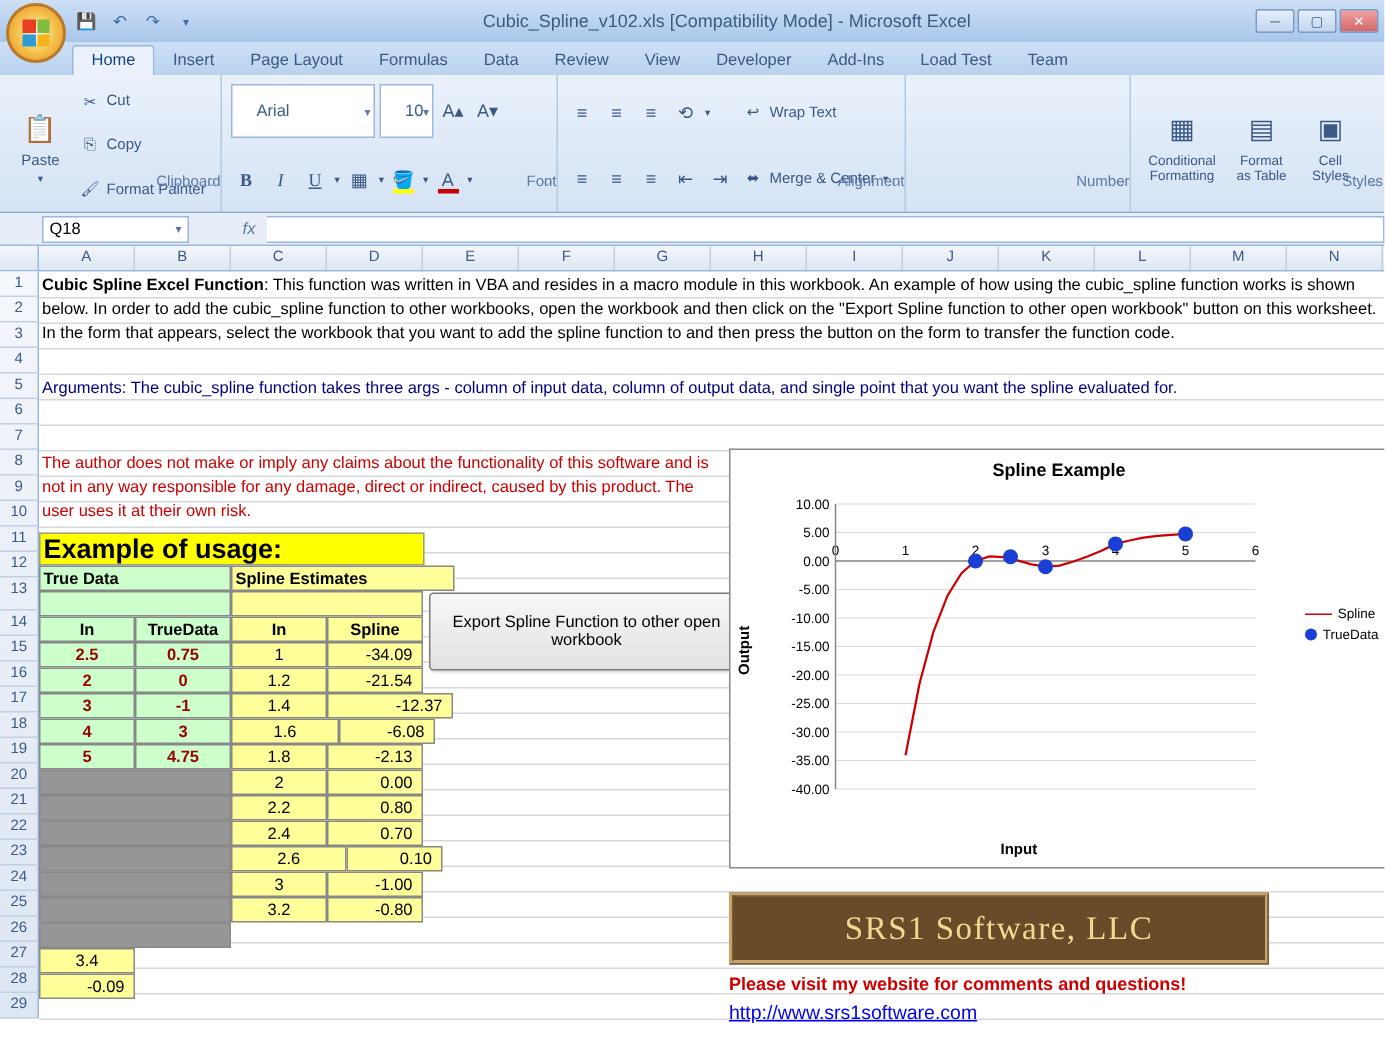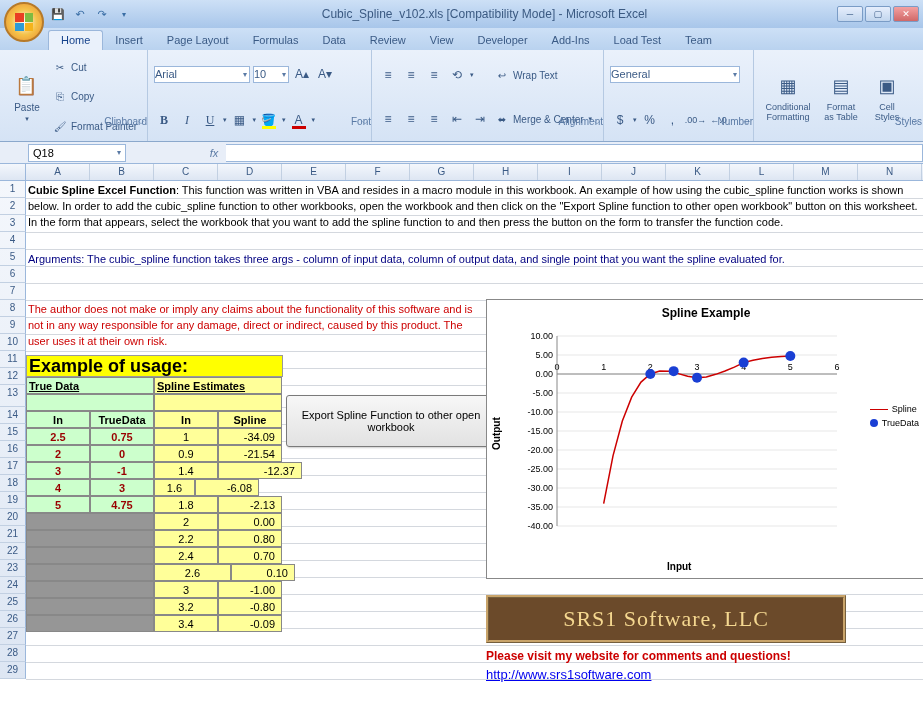--- a/index.html
+++ b/index.html
@@ -27,30 +27,30 @@
 .ribbon { height: 92px; background: linear-gradient(#eaf1fb,#d5e3f5); border-bottom:1px solid #8ba8cc; display:flex; }
 .ribbon-group { border-right:1px solid #b5c9e2; padding: 3px 6px 0; display:flex; flex-direction:column; position:relative; }
 .ribbon-group-label { position:absolute; bottom:14px; left:0; right:0; text-align:right; font-size:10px; color:#5a7aa5; }
 .ribbon-group-label::after { content:"⌵"; position:absolute; right:3px; bottom:0; font-size:8px; color:#5a7aa5;}
 .grp-body { flex:1; display:flex; gap:4px; }
 .big-btn { width:42px; display:flex; flex-direction:column; align-items:center; justify-content:center; gap:2px; font-size:10px; color:#3a5a85; padding:2px;}
 .big-btn .ico { width:28px; height:28px; display:flex; align-items:center; justify-content:center; font-size:18px; }
 .sm-row { display:flex; align-items:center; gap:3px; height:21px; font-size:10px; color:#3a5a85;}
 .sm-col { display:flex; flex-direction:column; justify-content:space-around; }
 .ico-sm { width:16px; height:16px; display:flex; align-items:center; justify-content:center; }
-.ribbon-sel { height:17px; border:1px solid #9bb7db; background:#fff; font-size:11px; padding:0 16px 0 0; position:relative; display:inline-flex; align-items:center; }
+.ribbon-sel { height:36px; border:1px solid #9bb7db; background:#fff; font-size:11px; padding:0 16px 0 16px; position:relative; display:inline-flex; align-items:center; }
 .ribbon-sel::after { content:"▾"; position:absolute; right:2px; font-size:8px; color:#5a7aa5;}
 .btn-tog { width:20px; height:20px; border:1px solid transparent; display:inline-flex; align-items:center; justify-content:center; font-size:12px; color:#3a5a85;}
 .btn-tog.bold{font-weight:bold;font-family:'Times New Roman';} .btn-tog.ital{font-style:italic;font-family:'Times New Roman';} .btn-tog.und{text-decoration:underline;font-family:'Times New Roman';}
 
 
 .fbar { height: 22px; background:#e8eef8; border-bottom:1px solid #9bb7db; display:flex; align-items:center; }
 .namebox { width:98px; height:18px; border:1px solid #9bb7db; background:#fff; margin-left:28px; font-size:11px; padding:0 4px; display:flex; align-items:center; justify-content:space-between;}
 .namebox::after{content:"▾"; font-size:8px; color:#5a7aa5;}
-.fx-ico { width:24px; text-align:center; font-style:italic; color:#5a7aa5; font-size:11px; margin-left:76px;}
+.fx-ico { width:24px; text-align:center; font-style:italic; color:#5a7aa5; font-size:11px; margin-left:28px;}
 .formula-input { flex:1; height:18px; border:1px solid #9bb7db; border-left:none; background:#fff; }
 
 
 .grid-area { position:relative; height: 543px; overflow:hidden; }
 .col-headers { height:17px; background:linear-gradient(#f4f7fc,#dde6f3); border-bottom:1px solid #9bb7db; display:flex; }
 .corner { width:26px; border-right:1px solid #9bb7db; background:linear-gradient(#f4f7fc,#dde6f3);}
 .colh { border-right:1px solid #c2d0e2; text-align:center; font-size:10px; color:#3a5a85; line-height:16px;}
 .row-headers { position:absolute; left:0; top:17px; width:26px; background:linear-gradient(#f4f7fc,#dde6f3); }
 .rowh { height:17px; border-bottom:1px solid #c2d0e2; border-right:1px solid #9bb7db; text-align:center; font-size:10px; color:#3a5a85; line-height:16px;}
 .rowh.r13{height:22px;}
@@ -206,33 +206,20 @@
             <span class="ico-sm">⬌</span>
             <span>Merge &amp; Center</span>
             <span style="font-size:7px;margin-left:2px;">▾</span>
           </div>
       </div>
     </div>
     <div class="ribbon-group-label">Alignment</div>
   </div>
 
   <div class="ribbon-group" style="width:150px;">
-    <div class="grp-body sm-col" style="width:100%;">
-      <div class="sm-row">
-          <div class="ribbon-sel" style="width:130px;">General</div>
-        </div>
-      <div class="sm-row">
-        <span class="btn-tog">$</span>
-          <span style="font-size:7px;">▾</span>
-        <span class="btn-tog">%</span>
-        <span class="btn-tog">,</span>
-        <span class="btn-tog" style="font-size:9px;">.00→</span>
-        <span class="btn-tog" style="font-size:9px;">←.0</span>
-      </div>
-    </div>
     <div class="ribbon-group-label">Number</div>
   </div>
 
   <div class="ribbon-group" style="width:168px;border-right:none;">
     <div class="grp-body">
       <div class="big-btn" style="width:56px;">
           <div class="ico">▦</div>
           <span style="font-size:9px;line-height:10px;text-align:center;">Conditional Formatting</span>
         </div>
       <div class="big-btn">
@@ -354,23 +341,23 @@
         <div class="hline" style="top: 481px;"></div>
         <div class="hline" style="top: 498px;"></div>
       </div>
 
     <div class="desc-text"><b>Cubic Spline Excel Function</b><span>:  This function was written in VBA and resides in a macro module in this workbook.  An  example of how using the cubic_spline function works is shown below.   In order to add the cubic_spline function to other workbooks, open the workbook and then click on the "Export Spline function to other open workbook" button on this worksheet.  In the form that appears, select the workbook that you want to add the spline function to and then press the button on the form to transfer the function code.</span></div>
     <div class="args-text">Arguments:  The cubic_spline function takes three args - column of input data, column of output data, and single point that you want the spline evaluated for.</div>
     <div class="warn-text">The author does not make or imply any claims about the functionality of this software and is not in any way responsible for any damage, direct or indirect, caused by this product.  The user uses it at their own risk.</div>
     <div class="example-hdr">Example of usage:</div>
 
     <div class="table-box">
-      <div style="display:flex;text-decoration:underline;">
+      <div style="display:flex;">
         <div class="tc green-bg" style="width:128px;font-weight:bold;text-align:left;padding-left:2px;">True Data</div>
-        <div class="tc yellow-bg" style="width:128px;font-weight:bold;text-align:left;padding-left:2px;">Spline Estimates</div>
+        <div class="tc yellow-bg" style="width:149px;font-weight:bold;text-align:left;padding-left:2px;">Spline Estimates</div>
       </div>
       <div style="height:17px;display:flex;">
         <div class="tc green-bg" style="width:128px;"></div>
         <div class="tc yellow-bg" style="width:128px;"></div>
       </div>
       <div style="display:flex;">
         <div class="tc green-bg" style="width:64px;font-weight:bold;">In</div>
         <div class="tc green-bg" style="width:64px;font-weight:bold;">TrueData</div>
         <div class="tc yellow-bg" style="width:64px;font-weight:bold;">In</div>
         <div class="tc yellow-bg" style="width:64px;font-weight:bold;">Spline</div>
@@ -378,33 +365,33 @@
       <div id="data-rows">
           <div style="display: flex;">
             <div class="tc green-bg dark-red" style="width:64px;">2.5</div>
             <div class="tc green-bg dark-red" style="width:64px;">0.75</div>
             <div class="tc yellow-bg" style="width:64px;">1</div>
             <div class="tc yellow-bg" style="width:64px;text-align:right;padding-right:6px;">-34.09</div>
           </div>
           <div style="display: flex;">
             <div class="tc green-bg dark-red" style="width:64px;">2</div>
             <div class="tc green-bg dark-red" style="width:64px;">0</div>
-            <div class="tc yellow-bg" style="width:64px;">0.9</div>
+            <div class="tc yellow-bg" style="width:64px;">1.2</div>
             <div class="tc yellow-bg" style="width:64px;text-align:right;padding-right:6px;">-21.54</div>
           </div>
           <div style="display: flex;">
             <div class="tc green-bg dark-red" style="width:64px;">3</div>
             <div class="tc green-bg dark-red" style="width:64px;">-1</div>
             <div class="tc yellow-bg" style="width:64px;">1.4</div>
             <div class="tc yellow-bg" style="width:84px;text-align:right;padding-right:6px;">-12.37</div>
           </div>
           <div style="display: flex;">
             <div class="tc green-bg dark-red" style="width:64px;">4</div>
             <div class="tc green-bg dark-red" style="width:64px;">3</div>
-            <div class="tc yellow-bg" style="width:41px;">1.6</div>
+            <div class="tc yellow-bg" style="width:72px;">1.6</div>
             <div class="tc yellow-bg" style="width:64px;text-align:right;padding-right:6px;">-6.08</div>
           </div>
           <div style="display: flex;">
             <div class="tc green-bg dark-red" style="width:64px;">5</div>
             <div class="tc green-bg dark-red" style="width:64px;">4.75</div>
             <div class="tc yellow-bg" style="width:64px;">1.8</div>
             <div class="tc yellow-bg" style="width:64px;text-align:right;padding-right:6px;">-2.13</div>
           </div>
           <div style="display: flex;">
             <div class="tc grey-bg" style="width:128px;border:1px solid #888;"></div>
@@ -429,21 +416,21 @@
           <div style="display: flex;">
             <div class="tc grey-bg" style="width:128px;border:1px solid #888;"></div>
             <div class="tc yellow-bg" style="width:64px;">3</div>
             <div class="tc yellow-bg" style="width:64px;text-align:right;padding-right:6px;">-1.00</div>
           </div>
           <div style="display: flex;">
             <div class="tc grey-bg" style="width:128px;border:1px solid #888;"></div>
             <div class="tc yellow-bg" style="width:64px;">3.2</div>
             <div class="tc yellow-bg" style="width:64px;text-align:right;padding-right:6px;">-0.80</div>
           </div>
-          <div style="display: flex;">
+          <div style="display: flex; flex-direction: column;">
             <div class="tc grey-bg" style="width:128px;border:1px solid #888;"></div>
             <div class="tc yellow-bg" style="width:64px;">3.4</div>
             <div class="tc yellow-bg" style="width:64px;text-align:right;padding-right:6px;">-0.09</div>
           </div>
         </div>
     </div>
 
     <div class="export-btn">Export Spline Function to other open workbook</div>
 
     <div class="chart-box">

